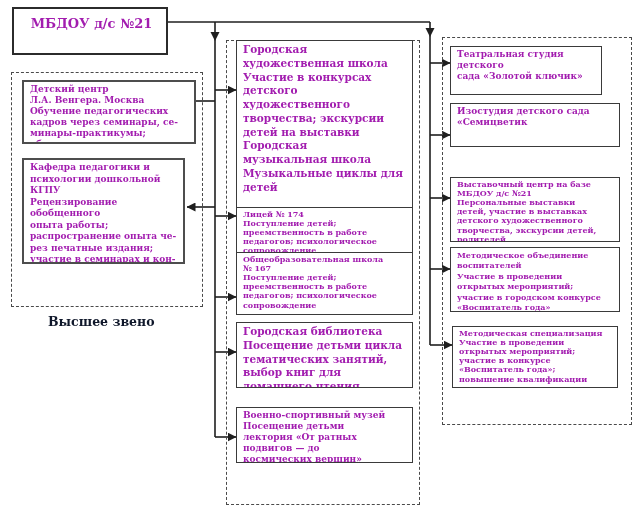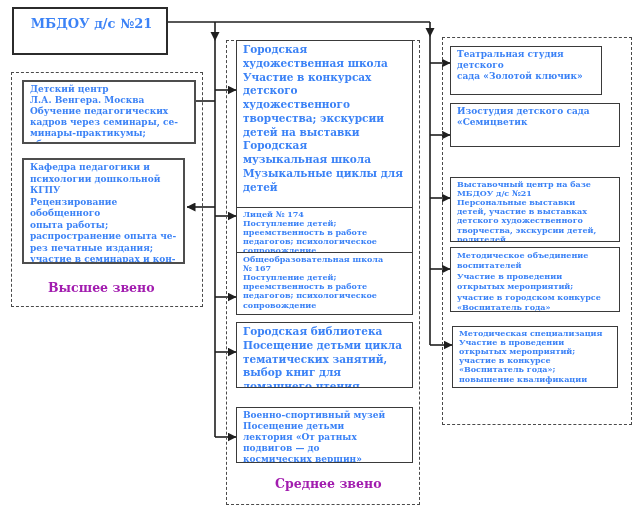--- a/index.html
+++ b/index.html
@@ -20,42 +20,43 @@
     pointer-events: none;
   }
   .node {
     position: absolute;
     box-sizing: border-box;
     background: #ffffff;
     border: 1.5px solid #3a3a3a;
     font-weight: bold;
     white-space: pre-line;
     padding: 2px 3px 0 6px;
-    color: #3b82f6;
+    color: #a21caf;
     overflow: hidden;
   }
   .node-root {
     border: 2.5px solid #2b2b2b;
     font-size: 13px;
     text-align: center;
     padding-top: 7px;
     white-space: nowrap;
   }
   .grp {
     position: absolute;
     box-sizing: border-box;
     border: 1.5px dashed #4a4a4a;
     background: transparent;
   }
   .grp-label {
     position: absolute;
     font-size: 12.5px;
     font-weight: bold;
     white-space: nowrap;
-    color: #a21caf;
+    color: #0f172a;
+    margin-top: 34px;
   }
   .thickb { border-width: 2px; border-color: #4d4d4d; }
   .f-lg { font-size: 10.5px; line-height: 1.31; }
   .f-md { font-size: 9px;    line-height: 1.22; }
   .f-md2{ font-size: 9px;    line-height: 1.28; }
   .f-sm { font-size: 8px;    line-height: 1.14; }
   .f-sm2{ font-size: 8px;    line-height: 1.3;  }
 </style>
 </head>
 <body>

